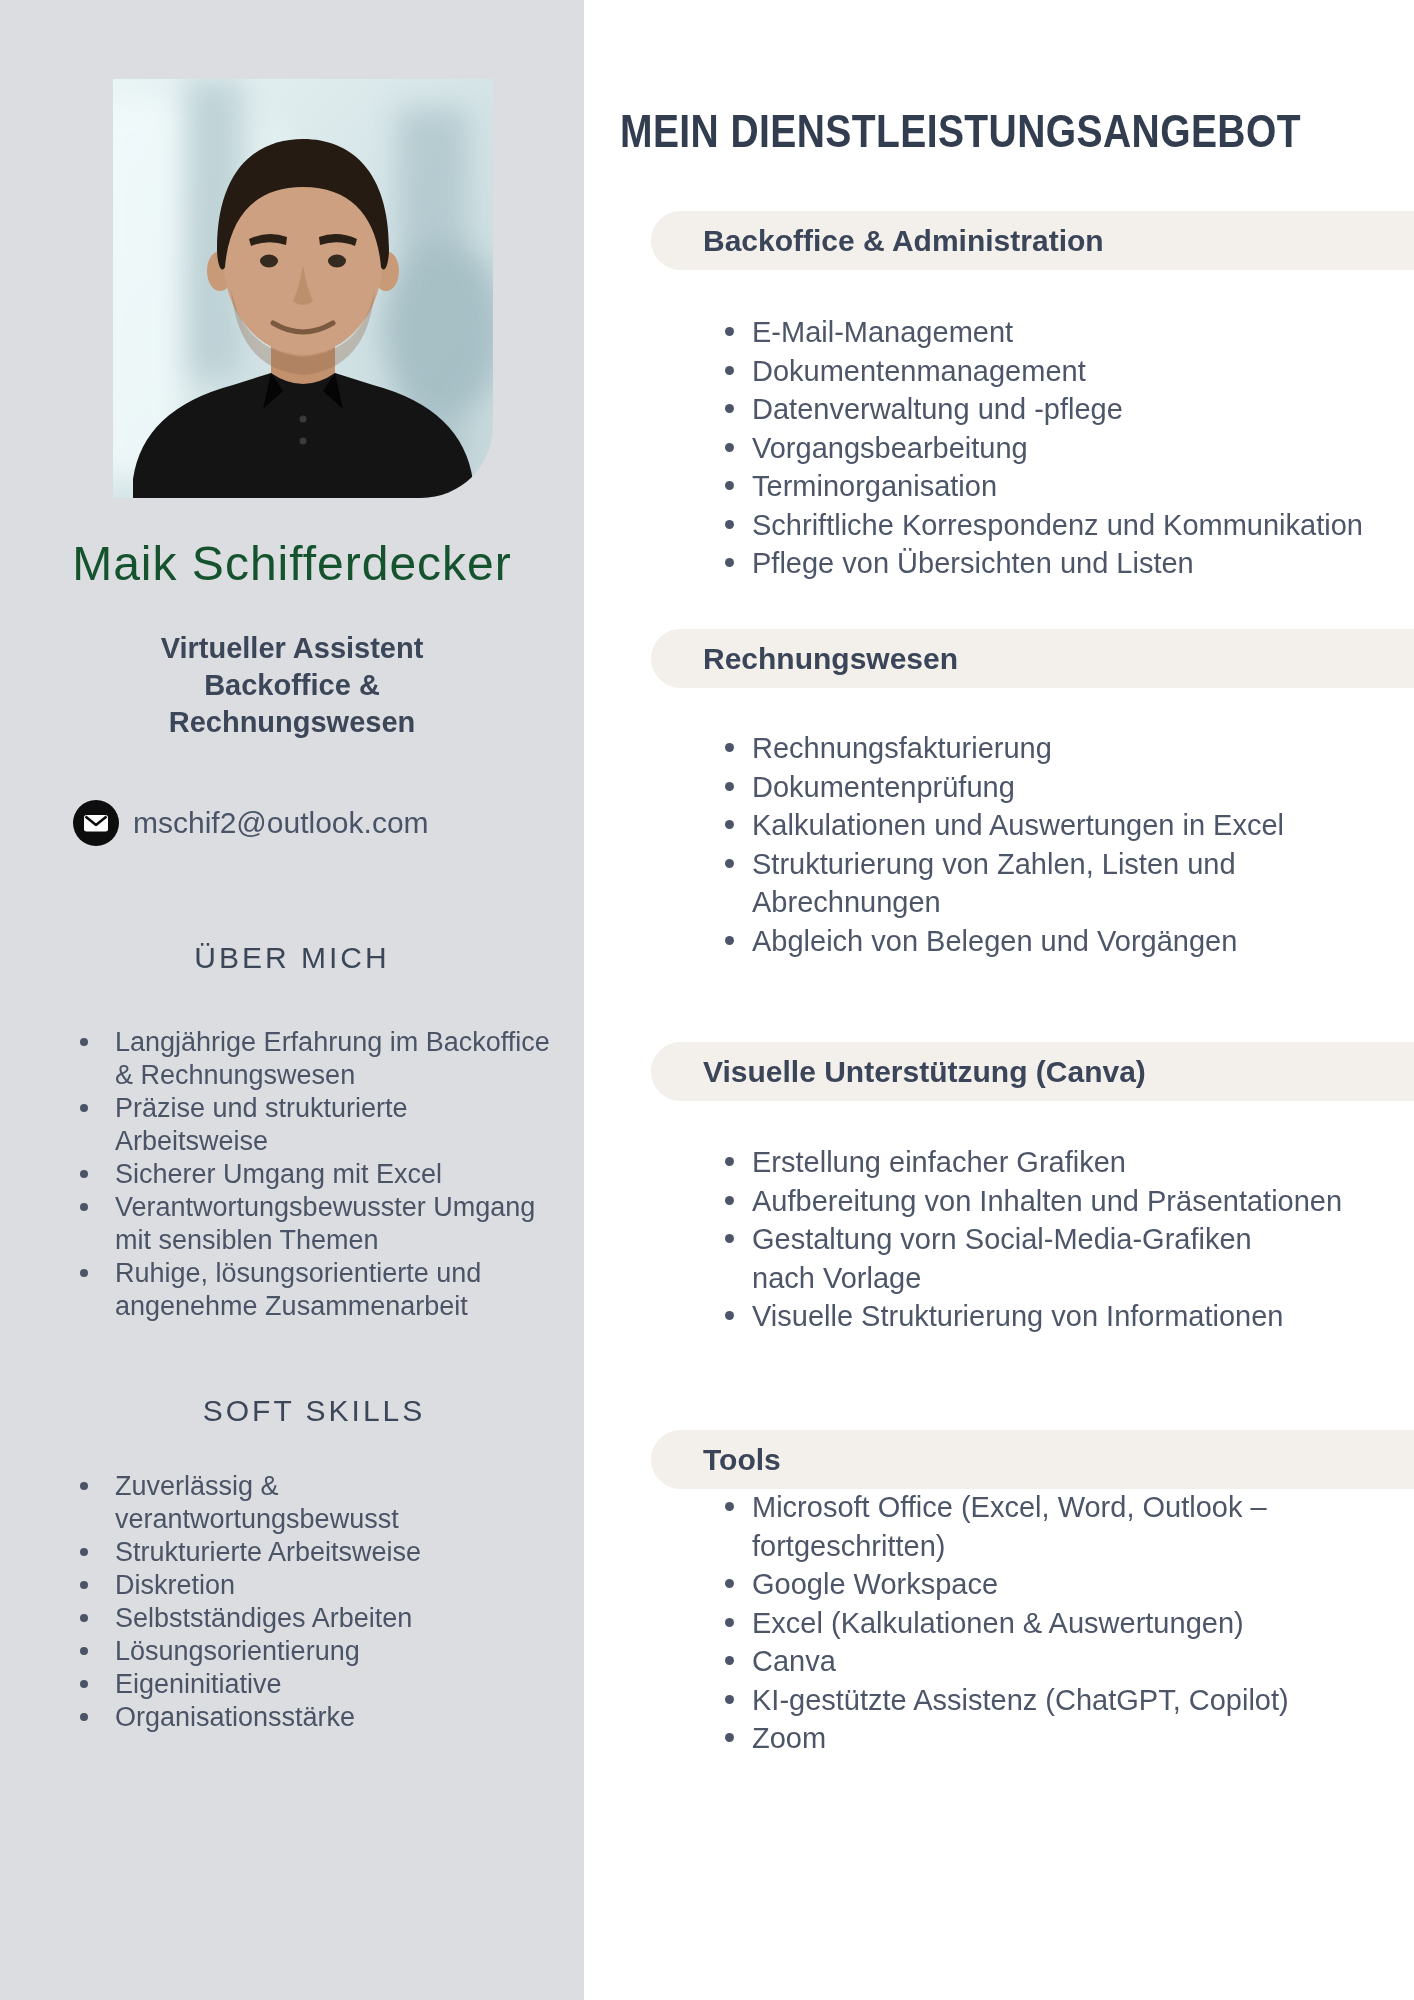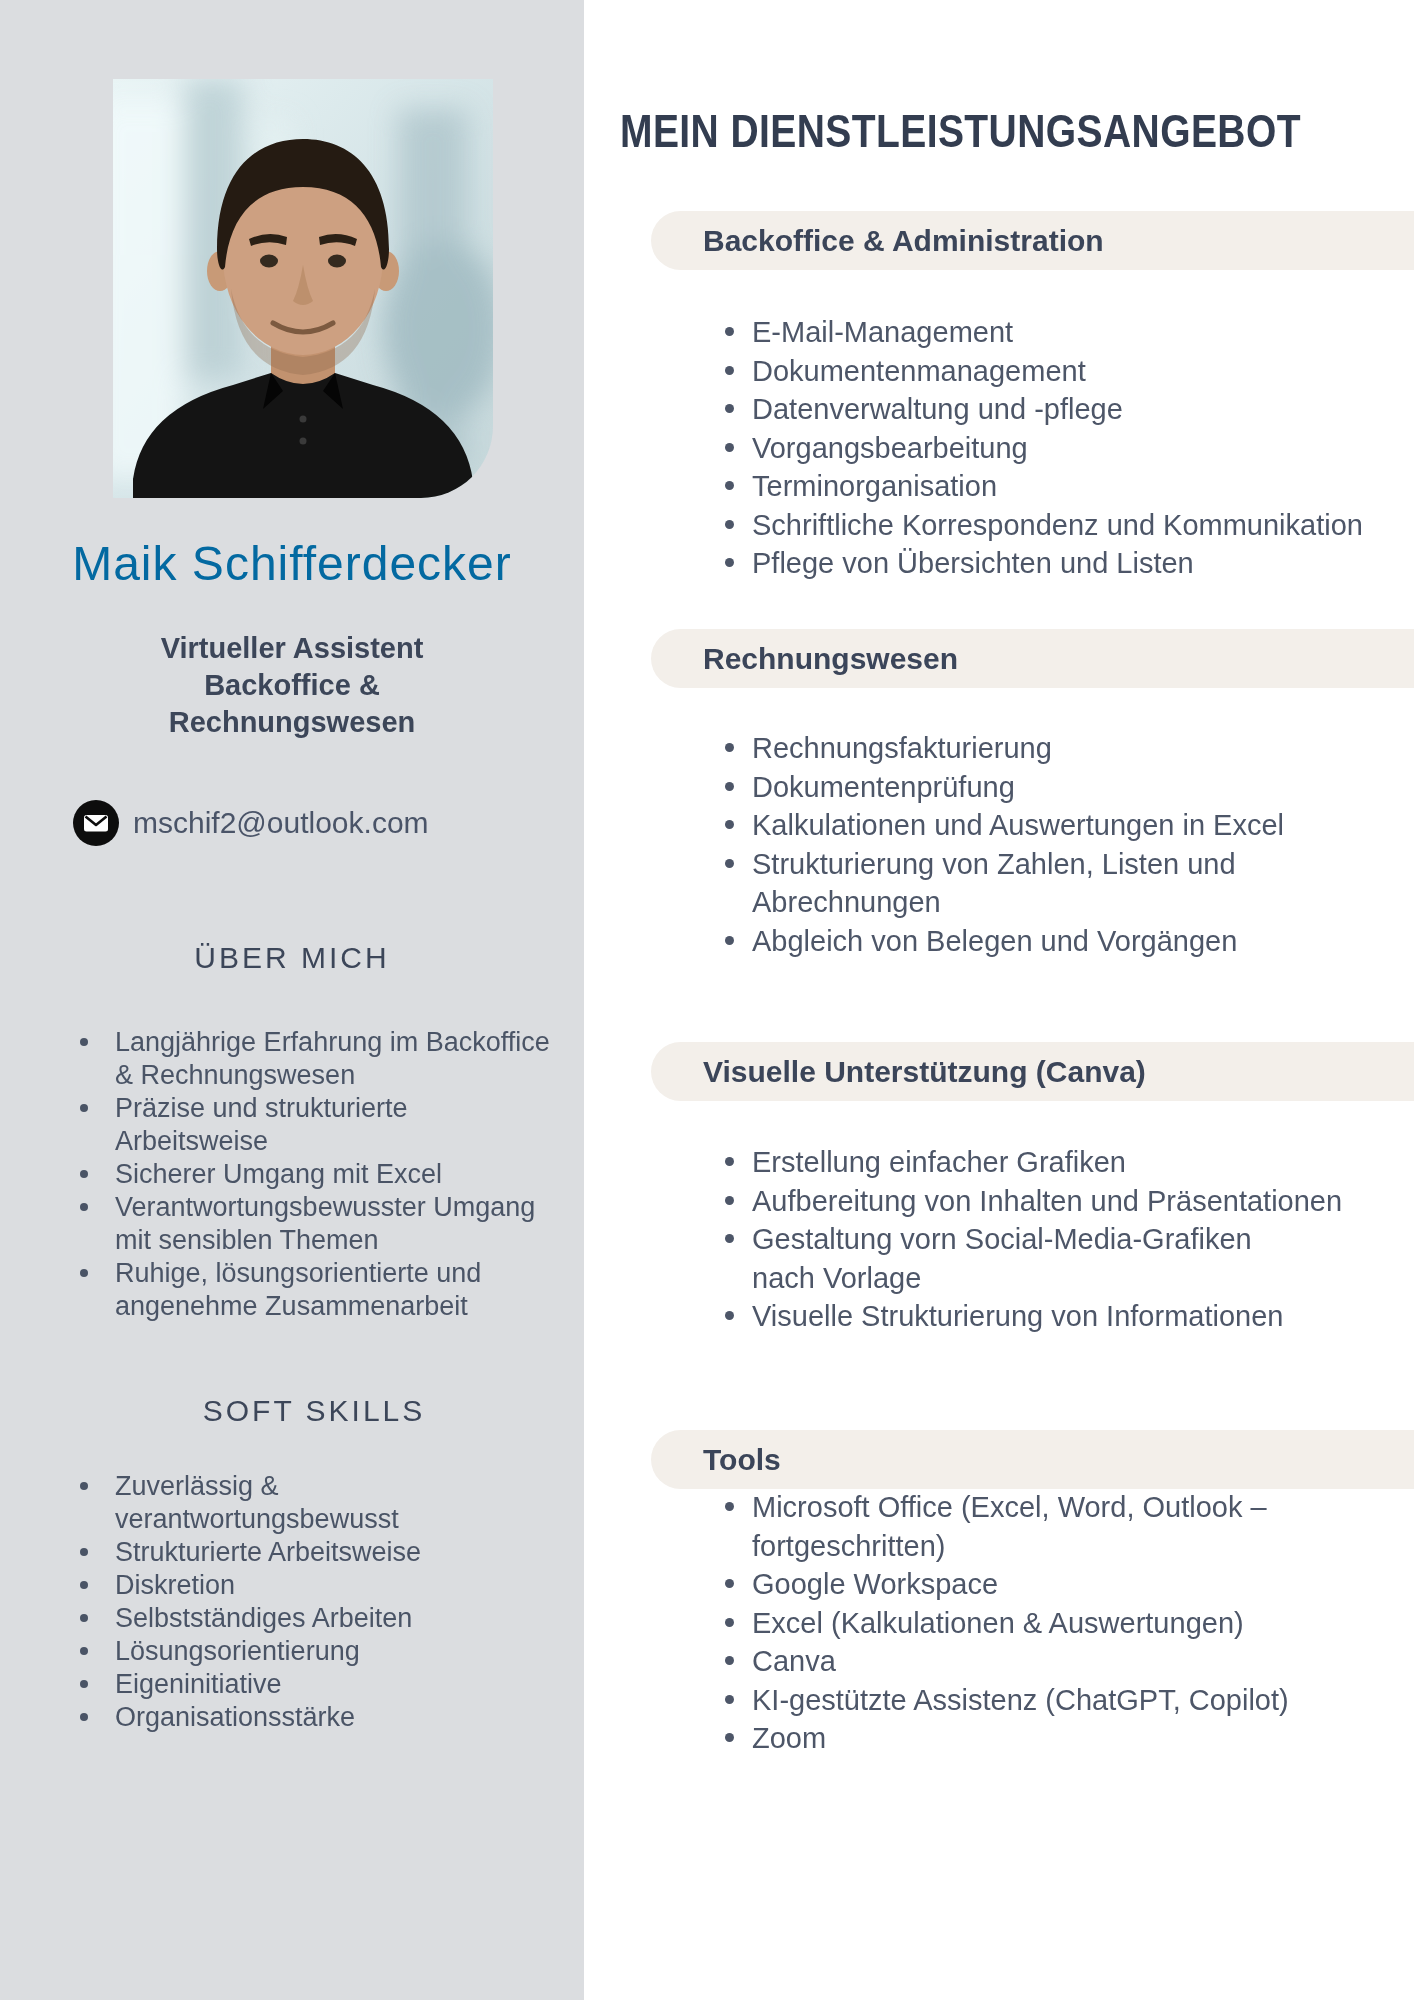--- a/index.html
+++ b/index.html
@@ -9,21 +9,21 @@
   }
   
   .sidebar { position:absolute; left:0; top:0; width:584px; height:2000px; background:#DBDDE0; }
   .photo {
     position:absolute; left:113px; top:79px; width:380px; height:419px;
     border-radius:0 0 72px 0; overflow:hidden;
   }
   .photo svg { display:block; width:100%; height:100%; }
   .name {
     position:absolute; left:0; top:536px; width:584px; text-align:center;
-    font-size:48px; font-weight:400; letter-spacing:1px; color:#0369a1;
+    font-size:48px; font-weight:400; letter-spacing:1px; color:#14532d;
   }
   .subtitle {
     position:absolute; left:0; top:630px; width:584px; text-align:center;
     font-size:29px; font-weight:bold; color:#3C4659; line-height:37px; white-space:pre-line;
   }
   .email-row { position:absolute; left:73px; top:800px; display:flex; align-items:center; gap:14px; }
   .email-icon { width:46px; height:46px; flex:0 0 auto; }
   .email-text { font-size:30px; color:#4A5468; }
   .side-heading {
     position:absolute; left:0; width:584px; text-align:center;

